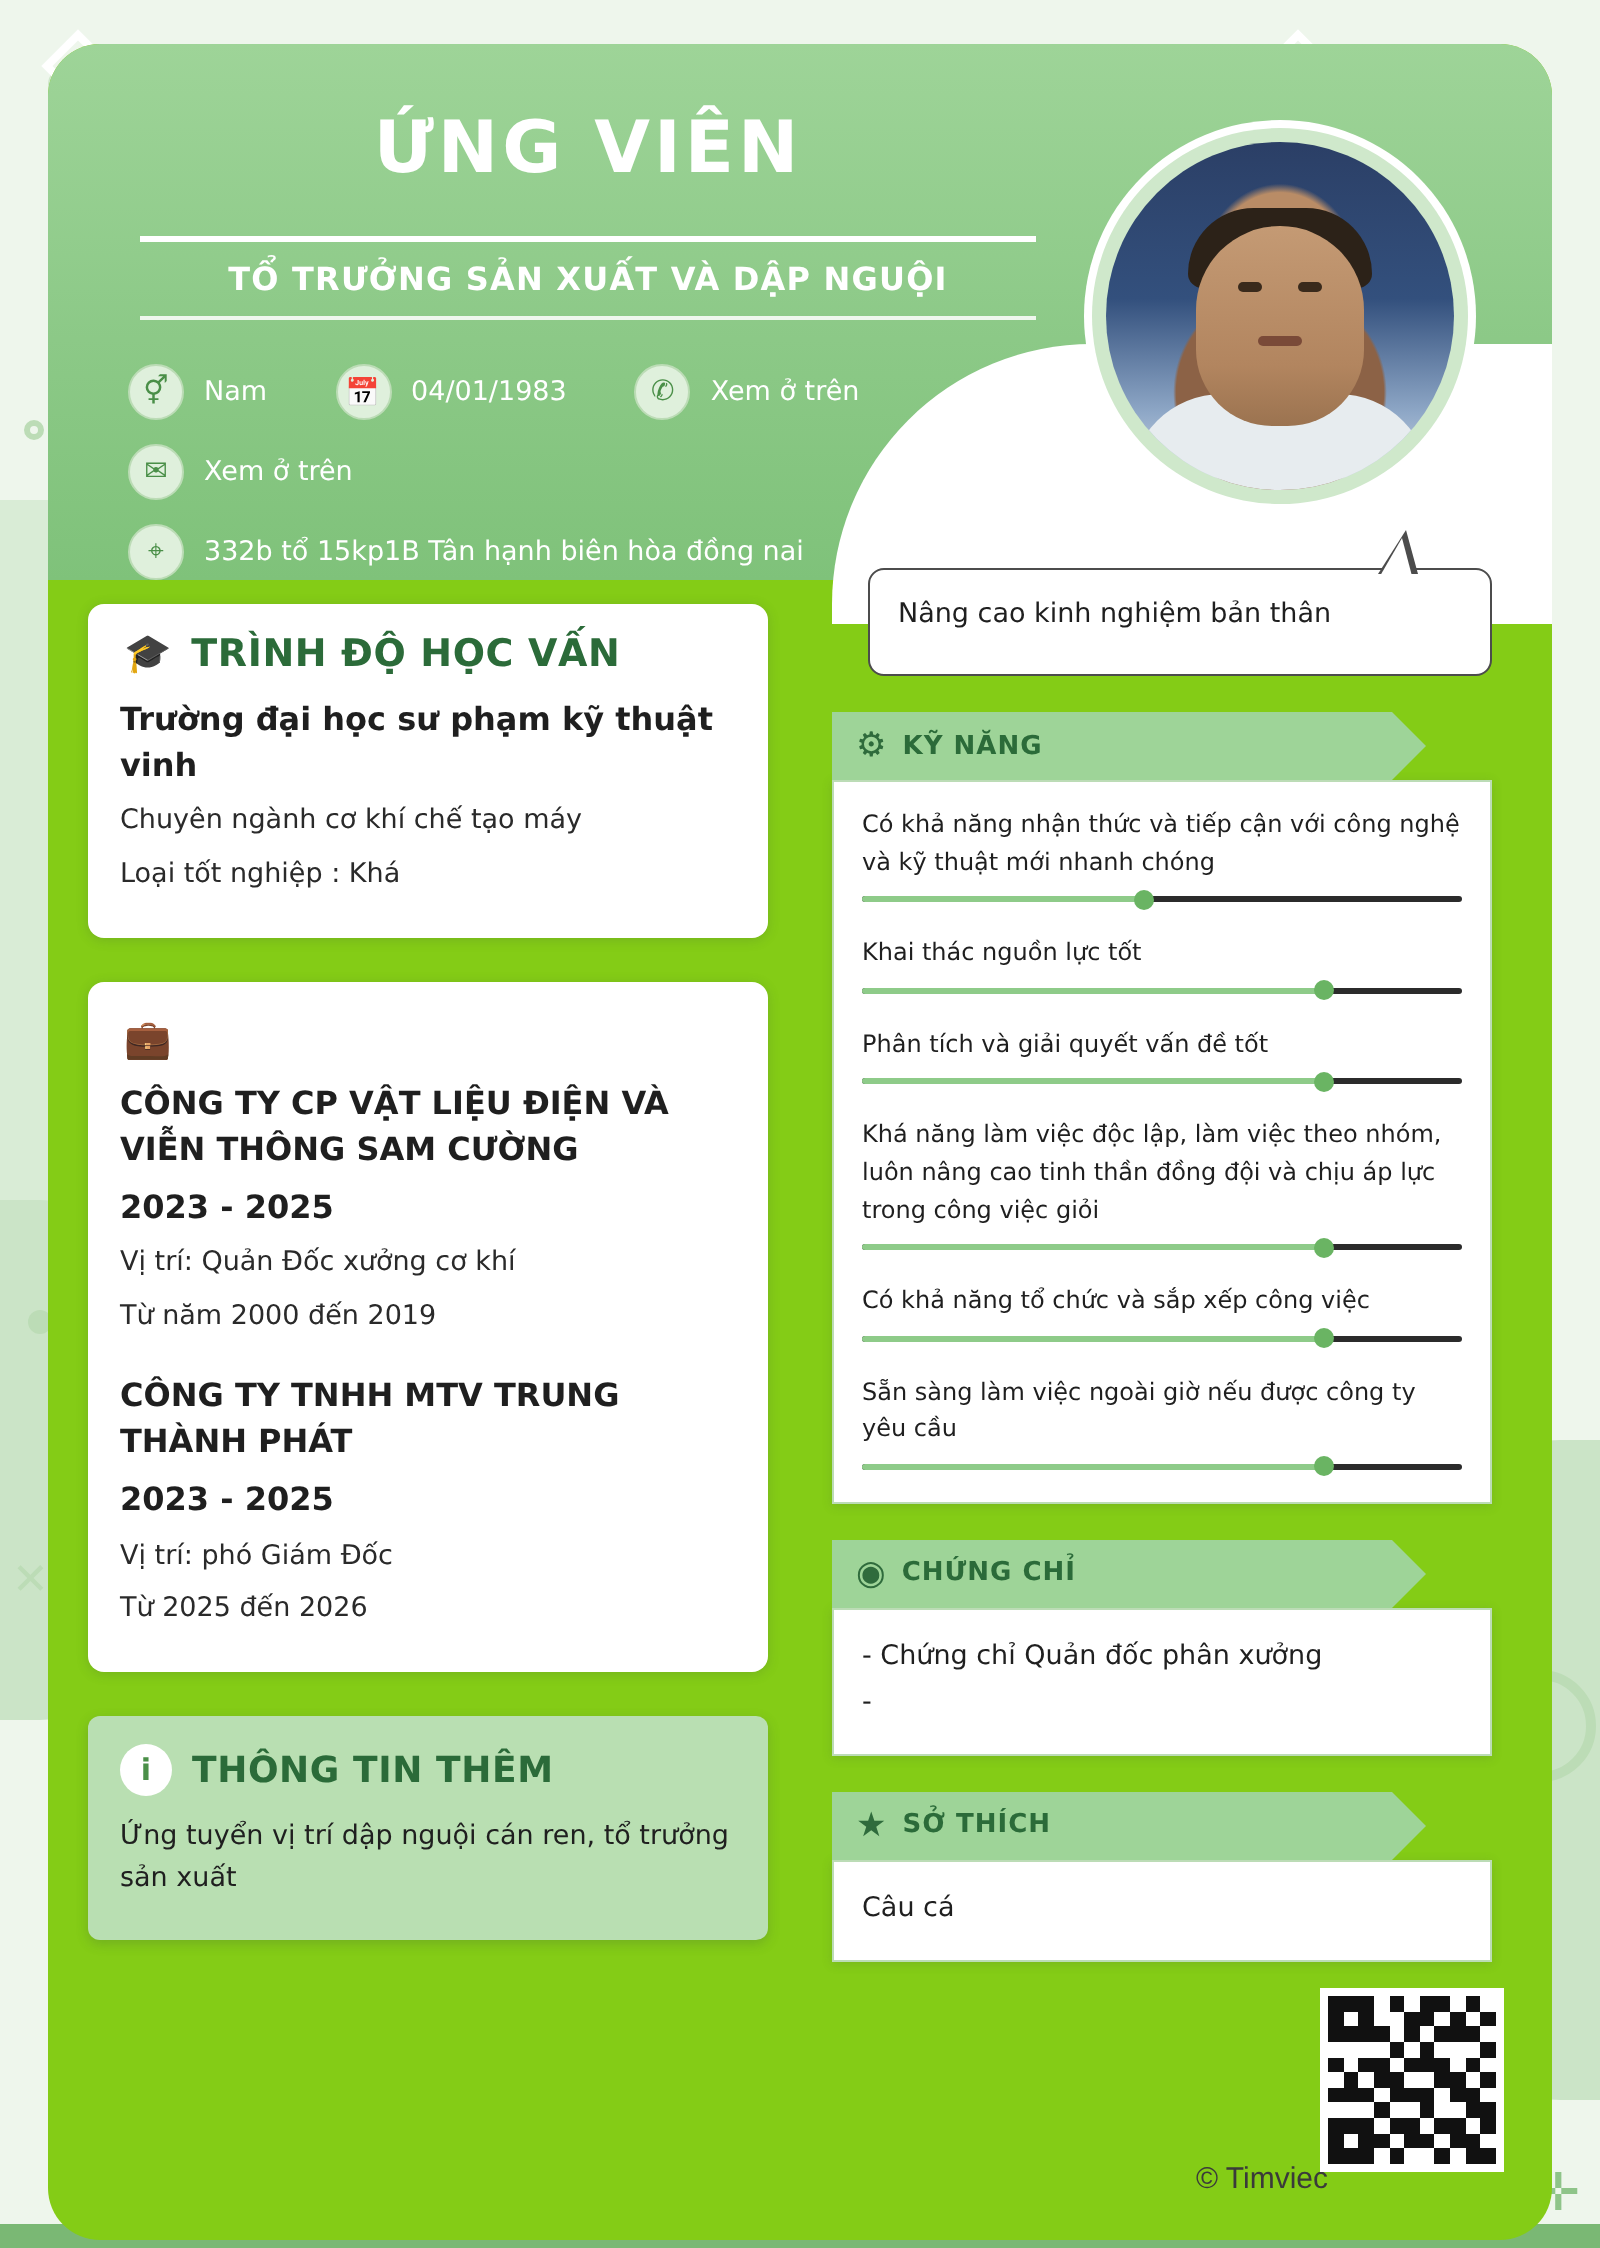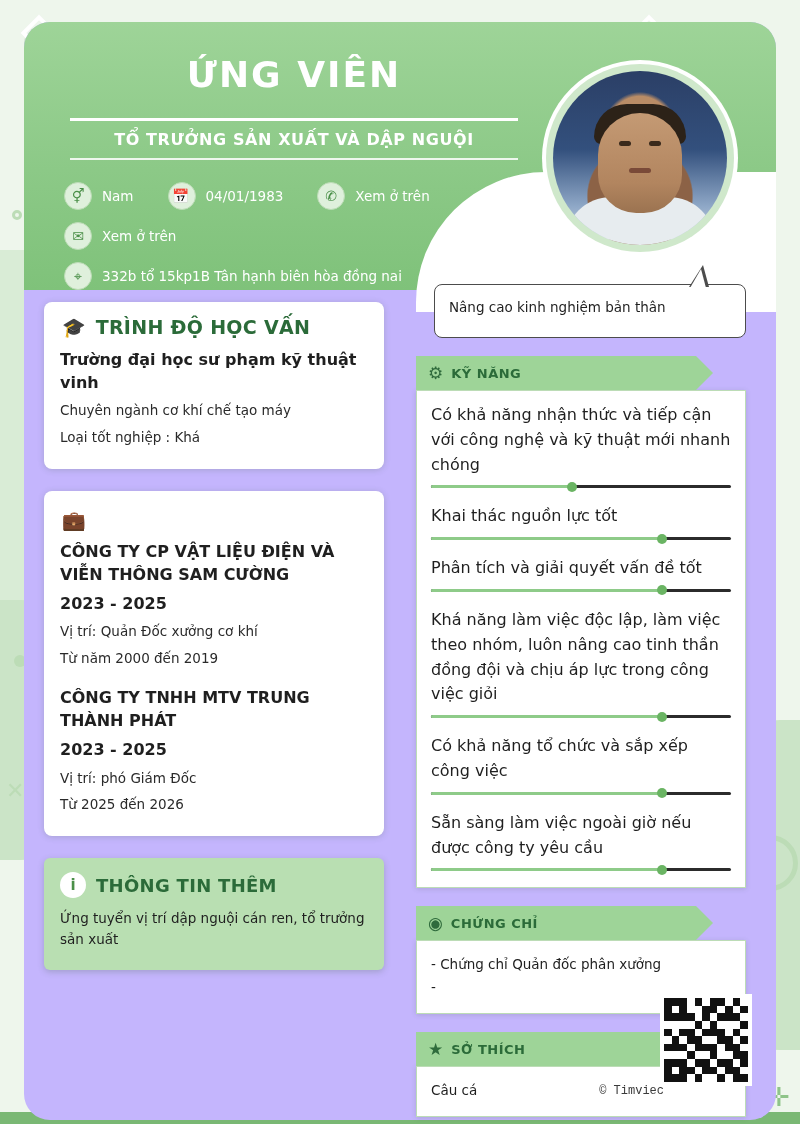--- a/index.html
+++ b/index.html
@@ -52,21 +52,21 @@
     transform: rotate(45deg);
   }
   .diamond-left { left: 26px; top: 20px; }
   .diamond-right { left: 636px; top: 20px; }
 
   
   .card {
     position: absolute;
     left: 24px; top: 22px;
     width: 752px; height: 1098px;
-    background: #c4b5fd;
+    background: #84cc16;
     border-radius: 26px;
   }
   
   .header {
     position: absolute;
     left: 0; top: 0; width: 752px; height: 268px;
     background: linear-gradient(180deg,#9ed498 0%, #8cc987 55%, #7fc27a 100%);
     border-radius: 26px 26px 120px 0;
   }
   .header-wave {
@@ -237,43 +237,43 @@
     border-bottom: 17px solid transparent;
     border-left: 17px solid #9ed498;
   }
   .rbox {
     border: 1px solid #bcdcb6;
     background: #ffffff;
     padding: 12px 14px 14px 14px;
     box-shadow: 0 1px 5px rgba(60,90,60,.18);
     margin-bottom: 18px;
   }
-  .skill-text { font-size: 16px; color: #1f1f1f; line-height: 1.55; margin-bottom: 8px; }
+  .skill-text { font-size: 12px; color: #1f1f1f; line-height: 1.55; margin-bottom: 8px; }
   .bar {
     position: relative; height: 3px; background: #2b2b2b;
     margin-bottom: 16px; border-radius: 2px;
   }
   .bar .fill { position: absolute; left: 0; top: 0; height: 3px; background: #8ecb89; border-radius: 2px; }
   .bar .knob {
     position: absolute; top: -3.5px; width: 10px; height: 10px;
     border-radius: 50%; background: #6ab463; transform: translateX(-5px);
   }
   .cert-line { font-size: 13.5px; color: #1f1f1f; line-height: 1.7; }
 
   .qr {
     position: absolute; right: 24px; bottom: 34px;
     width: 92px; height: 92px; background: #ffffff; padding: 4px;
   }
   .qr-grid { width: 100%; height: 100%; display: grid; grid-template-columns: repeat(11,1fr); grid-template-rows: repeat(11,1fr); }
   .qr-grid i { display:block; }
   .qr-grid i.on { background: #111111; }
   .credit {
     position: absolute; right: 112px; bottom: 22px;
-    font-family: Liberation Mono, monospace;
-    font-size: 12px; color: #3a3a3a;
+    font-family: Liberation Sans, sans-serif;
+    font-size: 15px; color: #3a3a3a;
   }
 </style>
 </head>
 <body>
 
 <div id="page">
 
   <div class="bg-deco bg-blob1"></div>
   <div class="bg-deco bg-blob2"></div>
   <div class="bg-deco bg-blob3"></div>

